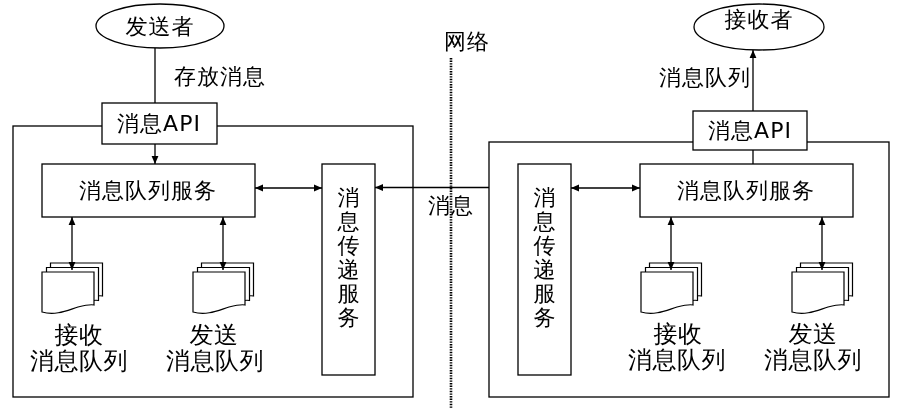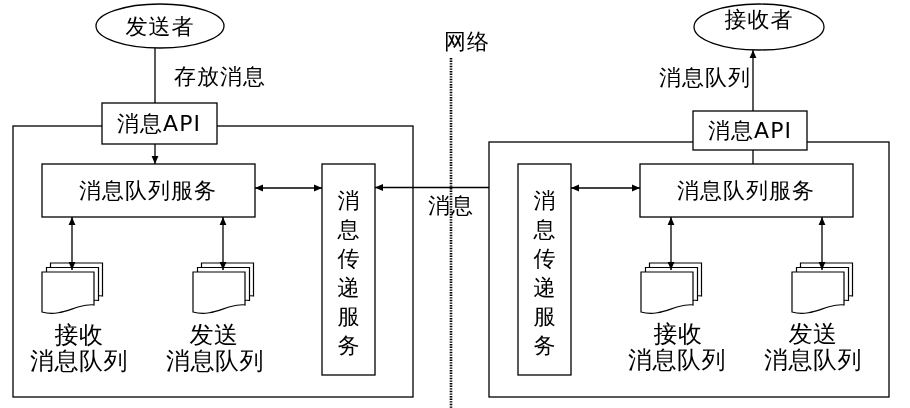--- a/index.html
+++ b/index.html
@@ -23,21 +23,21 @@
     white-space: nowrap;
     font-size: 22px;
     line-height: 1;
     letter-spacing: 1px;
   }
   .lbl.sm { font-size: 24px; letter-spacing: 0.5px; }
   .vert {
     position: absolute;
     width: 23px;
     font-size: 22px;
-    line-height: 29px;
+    line-height: 24px;
     word-break: break-all;
     white-space: normal;
     text-align: center;
     transform: translateX(-50%);
   }
 </style>
 </head>
 <body>
 
 <div id="canvas">

